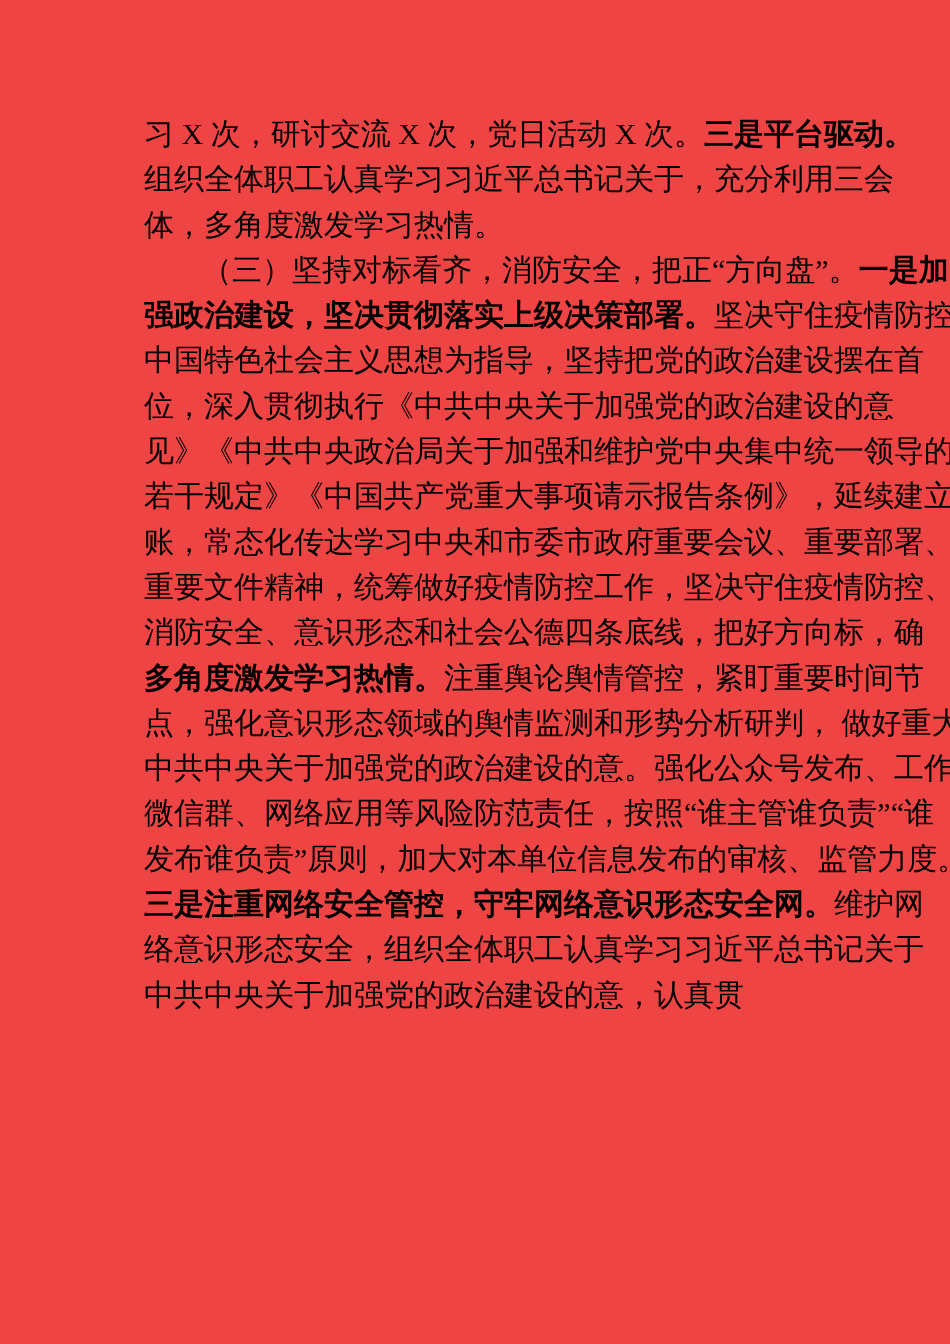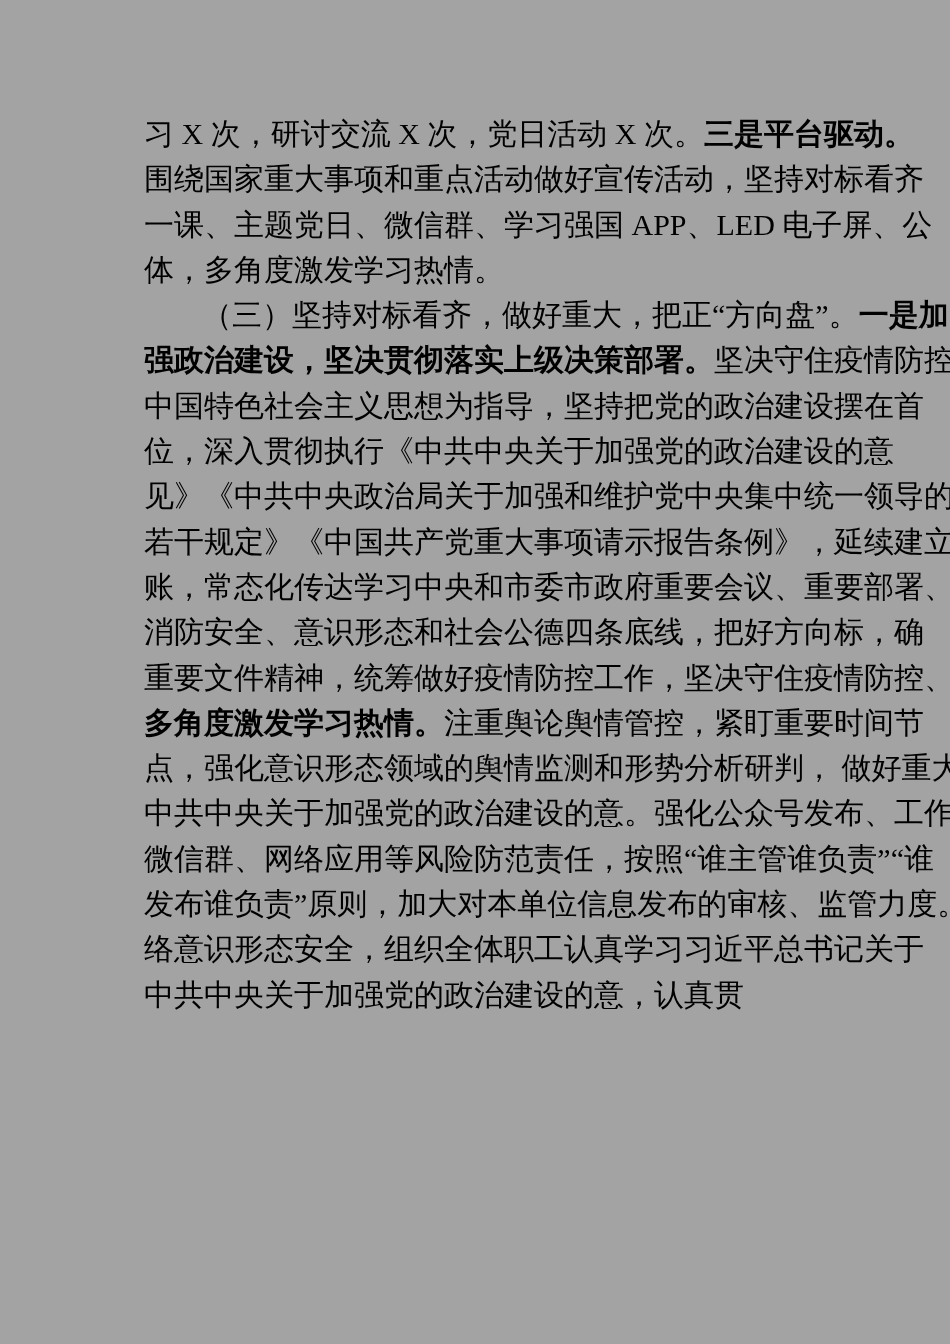--- a/index.html
+++ b/index.html
@@ -4,21 +4,21 @@
 <style>
   html, body {
     margin: 0;
     padding: 0;
     background: #ffffff;
   }
   .page {
     position: relative;
     width: 950px;
     height: 1344px;
-    background: #a3a3a3;
+    background: #ef4444;
     overflow: hidden;
     font-family: "Liberation Serif", "DejaVu Serif", serif;
     color: #000000;
   }
   .text-block {
     position: absolute;
     left: 144px;
     top: 111px;
     width: 692px;
   }
@@ -38,33 +38,33 @@
   .seg-bold {
     font-weight: 700;
   }
 </style>
 </head>
 <body>
 
 <div class="page">
   <div class="text-block">
       <div class="line"><span class="seg">习 X 次，研讨交流 X 次，党日活动 X 次。</span><span class="seg seg-bold">三是平台驱动。</span></div>
-      <div class="line"><span class="seg">围绕国家重大事项和重点活动做好宣传活动，坚持对标看齐</span></div>
-      <div class="line"><span class="seg">一课、主题党日、微信群、学习强国 APP、LED 电子屏、公</span></div>
+      <div class="line"><span class="seg">组织全体职工认真学习习近平总书记关于，充分利用三会</span></div>
       <div class="line"><span class="seg">体，多角度激发学习热情。</span></div>
-      <div class="line indent"><span class="seg">（三）坚持对标看齐，做好重大，把正“方向盘”。</span><span class="seg seg-bold">一是加</span></div>
+      <div class="line indent"><span class="seg">（三）坚持对标看齐，消防安全，把正“方向盘”。</span><span class="seg seg-bold">一是加</span></div>
       <div class="line"><span class="seg seg-bold">强政治建设，坚决贯彻落实上级决策部署。</span><span class="seg">坚决守住疫情防控</span></div>
       <div class="line"><span class="seg">中国特色社会主义思想为指导，坚持把党的政治建设摆在首</span></div>
       <div class="line"><span class="seg">位，深入贯彻执行《中共中央关于加强党的政治建设的意</span></div>
       <div class="line"><span class="seg">见》《中共中央政治局关于加强和维护党中央集中统一领导的</span></div>
       <div class="line"><span class="seg">若干规定》《中国共产党重大事项请示报告条例》，延续建立学</span></div>
       <div class="line"><span class="seg">账，常态化传达学习中央和市委市政府重要会议、重要部署、</span></div>
+      <div class="line"><span class="seg">重要文件精神，统筹做好疫情防控工作，坚决守住疫情防控、</span></div>
       <div class="line"><span class="seg">消防安全、意识形态和社会公德四条底线，把好方向标，确</span></div>
-      <div class="line"><span class="seg">重要文件精神，统筹做好疫情防控工作，坚决守住疫情防控、</span></div>
       <div class="line"><span class="seg seg-bold">多角度激发学习热情。</span><span class="seg">注重舆论舆情管控，紧盯重要时间节</span></div>
       <div class="line"><span class="seg">点，强化意识形态领域的舆情监测和形势分析研判， 做好重大</span></div>
       <div class="line"><span class="seg">中共中央关于加强党的政治建设的意。强化公众号发布、工作</span></div>
       <div class="line"><span class="seg">微信群、网络应用等风险防范责任，按照“谁主管谁负责”“谁</span></div>
       <div class="line"><span class="seg">发布谁负责”原则，加大对本单位信息发布的审核、监管力度。</span></div>
+      <div class="line"><span class="seg seg-bold">三是注重网络安全管控，守牢网络意识形态安全网。</span><span class="seg">维护网</span></div>
       <div class="line"><span class="seg">络意识形态安全，组织全体职工认真学习习近平总书记关于</span></div>
       <div class="line"><span class="seg">中共中央关于加强党的政治建设的意，认真贯</span></div>
     </div>
 </div>
 
 </body></html>

